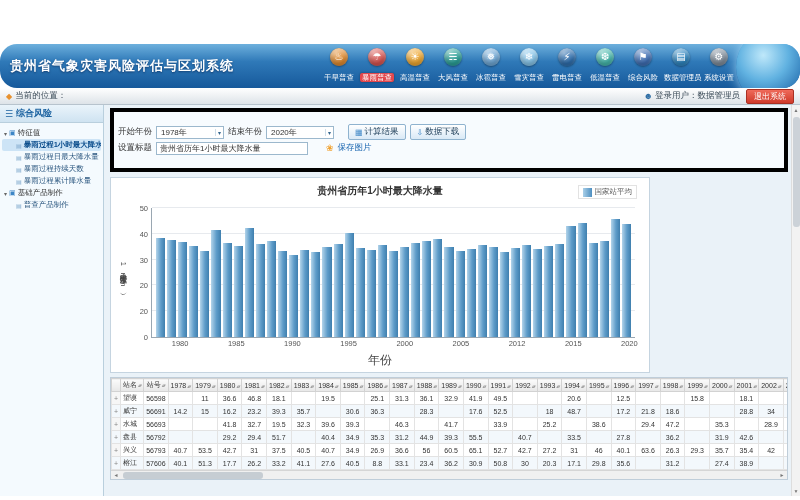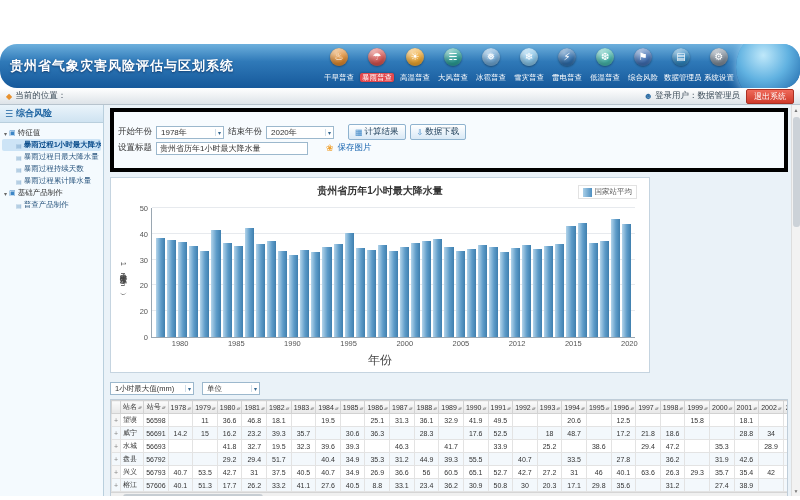--- a/index.html
+++ b/index.html
@@ -318,30 +318,20 @@
               <span class="xtick" style="left: 52.3256%;">2000</span>
               <span class="xtick" style="left: 63.9535%;">2005</span>
               <span class="xtick" style="left: 75.5814%;">2012</span>
               <span class="xtick" style="left: 87.2093%;">2015</span>
               <span class="xtick" style="left: 98.8372%;">2020</span>
             </div>
         </div>
         <div class="xlabel">年份</div>
       </div>
 
-      <div class="table-filters">
-        <span class="select-box">
-          <span>1小时最大值(mm)</span>
-          <span class="arrow">▾</span>
-        </span>
-        <span class="select-box" style="min-width:58px;">
-          <span>单位</span>
-          <span class="arrow">▾</span>
-        </span>
-      </div>
 
       <div class="table-wrap">
         <table>
           <thead>
               <tr>
                 <th class="th-exp"></th>
                 <th class="th-name"><span>站名</span><span class="sort">▴▾</span></th>
                 <th class="th-id"><span>站号</span><span class="sort">▴▾</span></th>
                 <th><span>1978</span><span class="sort">▴▾</span></th>
                 <th><span>1979</span><span class="sort">▴▾</span></th>

